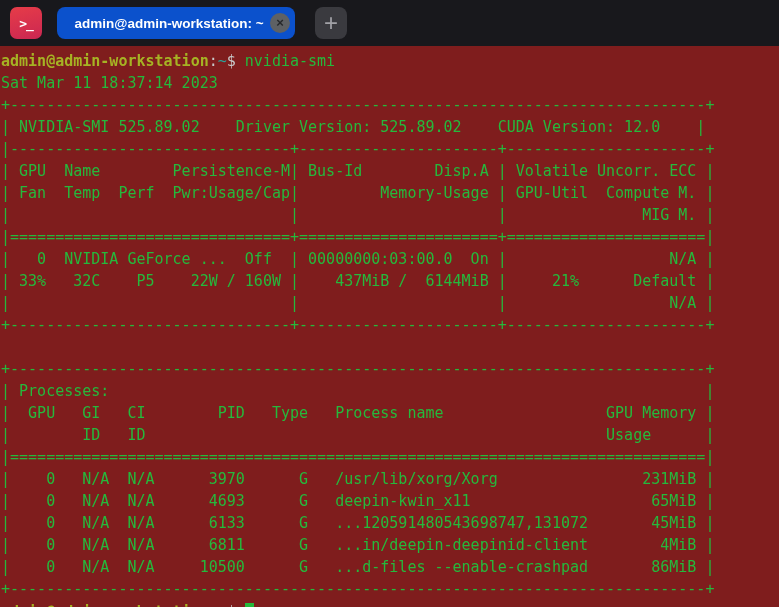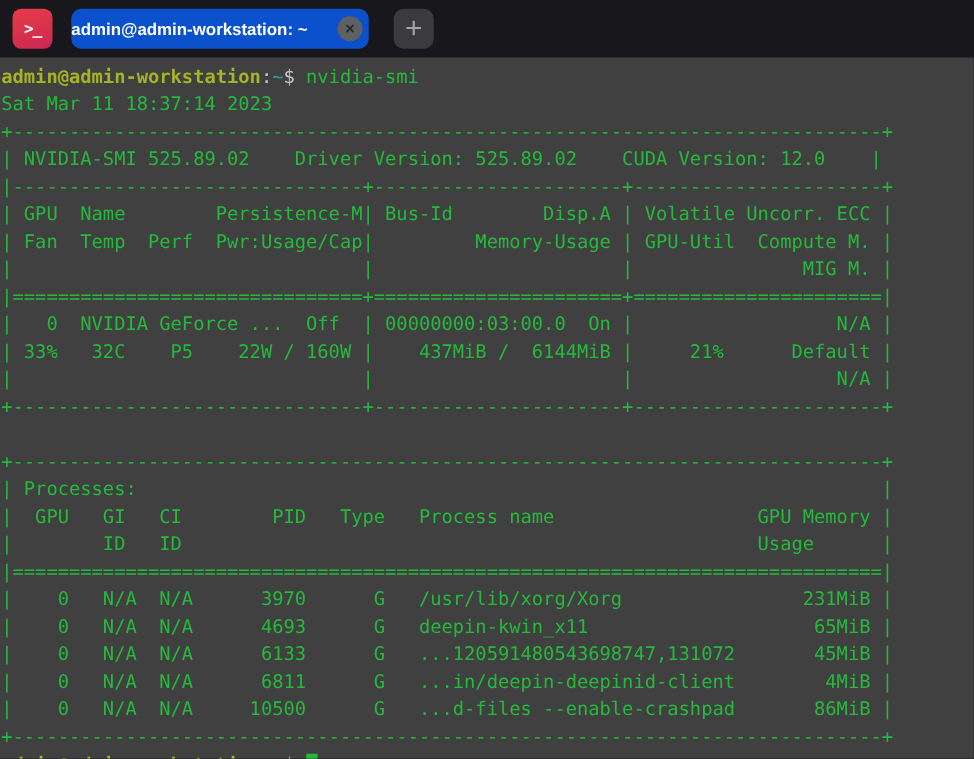--- a/index.html
+++ b/index.html
@@ -30,21 +30,21 @@
     font-size: 13px;
     letter-spacing: -1px;
     display: flex; align-items: center; justify-content: center;
   }
   .tab {
     margin-left: 15px;
     width: 238px; height: 32px;
     background: #0b51cc;
     border-radius: 8px;
     position: relative;
-    display: flex; align-items: center; justify-content: flex-start;
+    display: flex; align-items: center; justify-content: center;
     color: #ffffff;
     font-family: "Liberation Sans", sans-serif;
     font-weight: bold;
     font-size: 13.5px;
   }
   .tab-title { padding-right: 14px; }
   .tab-close {
     position: absolute;
     right: 5px; top: 50%;
     transform: translateY(-50%);
@@ -67,21 +67,21 @@
     font-size: 24px;
     font-weight: 400;
     line-height: 28px;
     display: flex; align-items: center; justify-content: center;
   }
 
   
   .terminal {
     position: absolute;
     top: 46px; left: 0; right: 0; bottom: 0;
-    background: #404040;
+    background: #7f1d1d;
     padding: 4px 0 0 1px;
     overflow: hidden;
   }
   .term-line, .output {
     margin: 0;
     font-family: "DejaVu Sans Mono", monospace;
     font-size: 15px;
     line-height: 22px;
     white-space: pre;
   }

